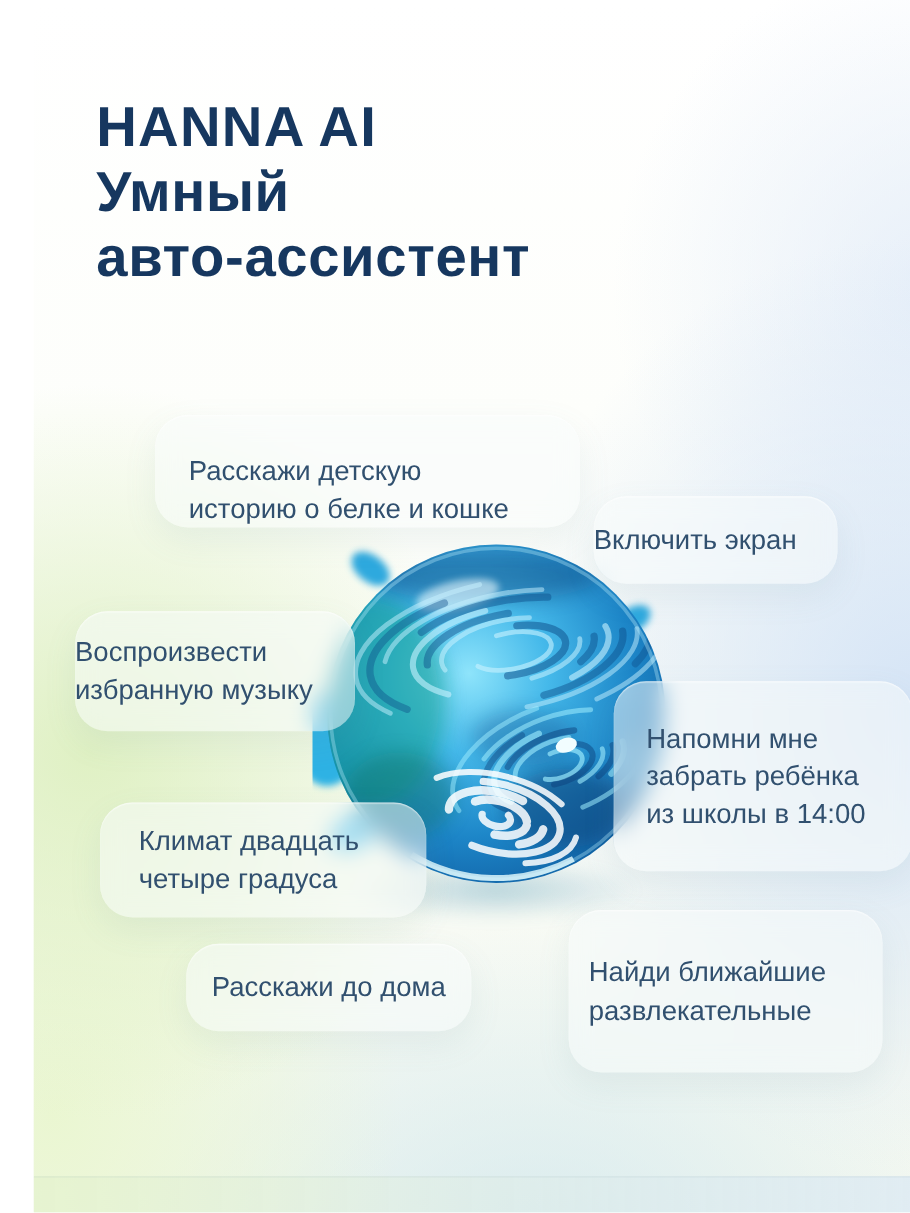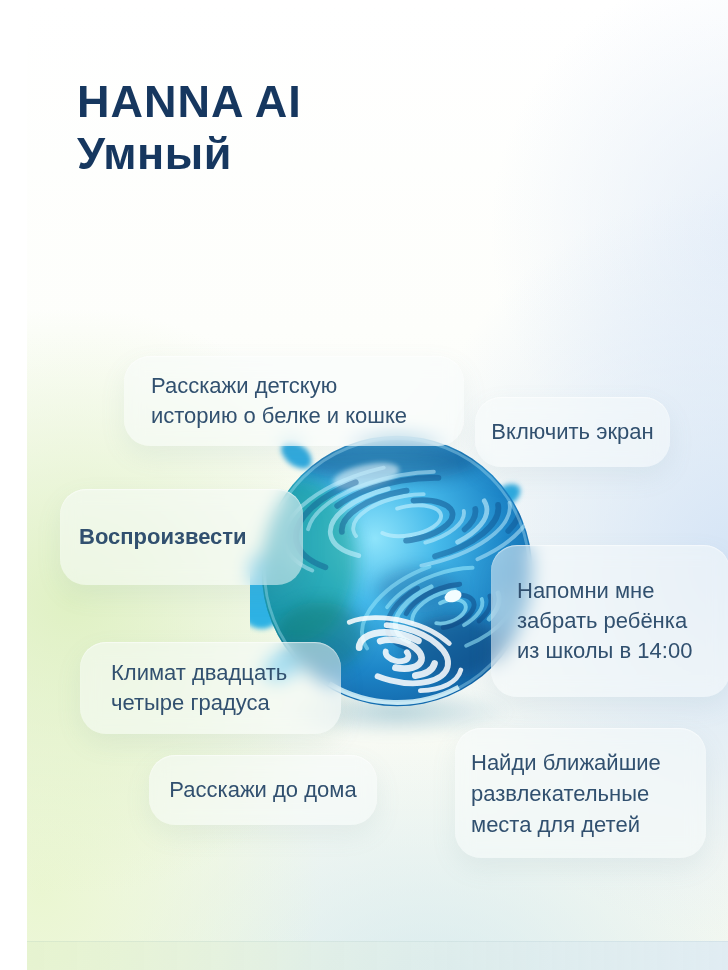--- a/index.html
+++ b/index.html
@@ -30,41 +30,42 @@
   .bubble{
     position:absolute;display:flex;flex-direction:column;justify-content:center;
     background:rgba(247,251,252,.52);
     -webkit-backdrop-filter:blur(9px) saturate(.95);
     backdrop-filter:blur(9px) saturate(.95);
     border-radius:26px;
     color:#31506f;font-size:22px;line-height:30px;
     box-shadow:0 10px 26px rgba(110,145,160,.10), inset 0 1px 1px rgba(255,255,255,.55);
   }
   .bubble span{display:block;white-space:nowrap;}
-  .b1{left:97px; top:356px; width:313px;height:90px; padding-left:27px;}
-  .b2{left:448px;top:397px; width:195px;height:70px; align-items:center;}
-  .b3{left:33px; top:489px; width:224px;height:96px; padding-left:19px;font-weight:bold;}
+  .b1{left:97px; top:332px; width:313px;height:90px; padding-left:27px;justify-content:flex-end;}
+  .b2{left:448px;top:397px; width:195px;height:70px; align-items:flex-start;}
+  .b3{left:33px; top:489px; width:224px;height:96px; }
   .b4{left:464px;top:545px; width:213px;height:152px;padding-left:26px;}
   .b5{left:53px; top:642px; width:230px;height:92px; padding-left:31px;}
   .b6{left:122px;top:755px; width:228px;height:70px; align-items:center;}
   .b7{left:428px;top:728px; width:235px;height:130px;padding-left:16px;line-height:31px;}
   .bottom-band{
     position:absolute;left:0;top:941px;width:728px;height:29px;
     background:linear-gradient(90deg, rgba(226,241,203,.55), rgba(222,236,232,.5) 55%, rgba(213,229,245,.6));
     border-top:1px solid rgba(140,175,185,.14);
   }
 </style>
 </head>
 <body>
 
 <div class="stage">
 
   <div class="title">
     <div class="en">HANNA AI</div>
     <div>Умный</div>
+    <div>авто-ассистент</div>
   </div>
 
   <div class="orb-shadow"></div>
 
   <div class="orb-wrap">
     <svg viewBox="0 0 300 300" width="294" height="290">
       <defs>
         <radialGradient id="orbBase" cx="42%" cy="38%" r="78%">
           <stop offset="0%" stop-color="#8ee4fb"></stop>
           <stop offset="30%" stop-color="#45b9ea"></stop>
@@ -139,37 +140,37 @@
     <span>Расскажи детскую</span>
     <span>историю о белке и кошке</span>
   </div>
 
   <div class="bubble b2">
     <span>Включить экран</span>
   </div>
 
   <div class="bubble b3">
     <span>Воспроизвести</span>
+    <span>избранную музыку</span>
   </div>
 
   <div class="bubble b4">
     <span>Напомни мне</span>
     <span>забрать ребёнка</span>
     <span>из школы в 14:00</span>
   </div>
 
   <div class="bubble b5">
     <span>Климат двадцать</span>
     <span>четыре градуса</span>
   </div>
 
   <div class="bubble b6">
     <span>Расскажи до дома</span>
   </div>
 
   <div class="bubble b7">
     <span>Найди ближайшие</span>
     <span>развлекательные</span>
-    <span>места для детей</span>
   </div>
 
   <div class="bottom-band"></div>
 </div>
 
 </body></html>

